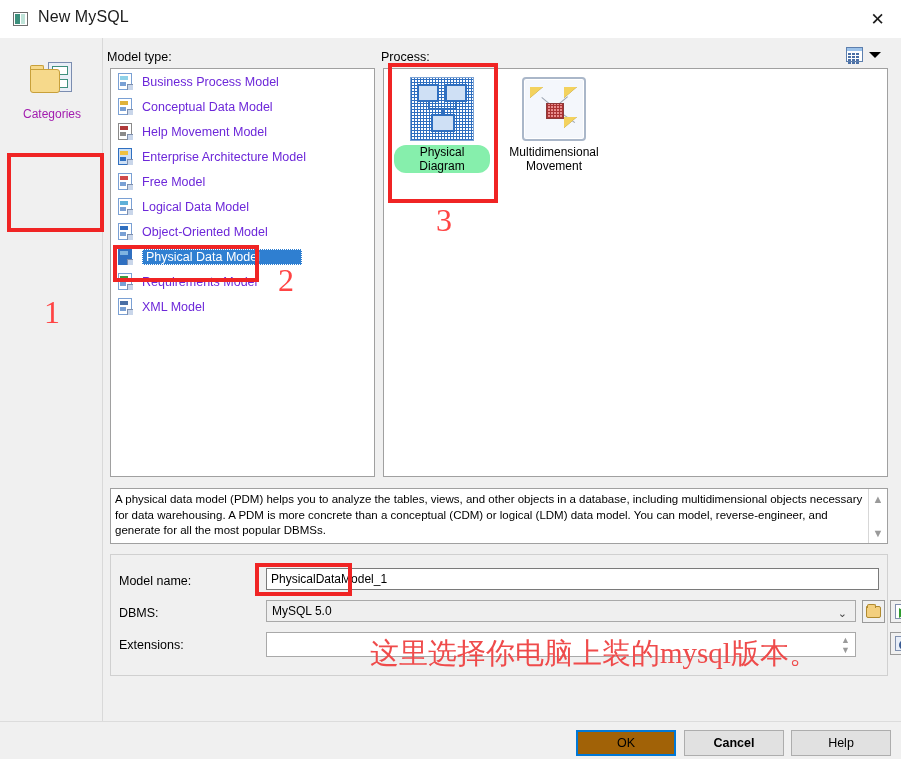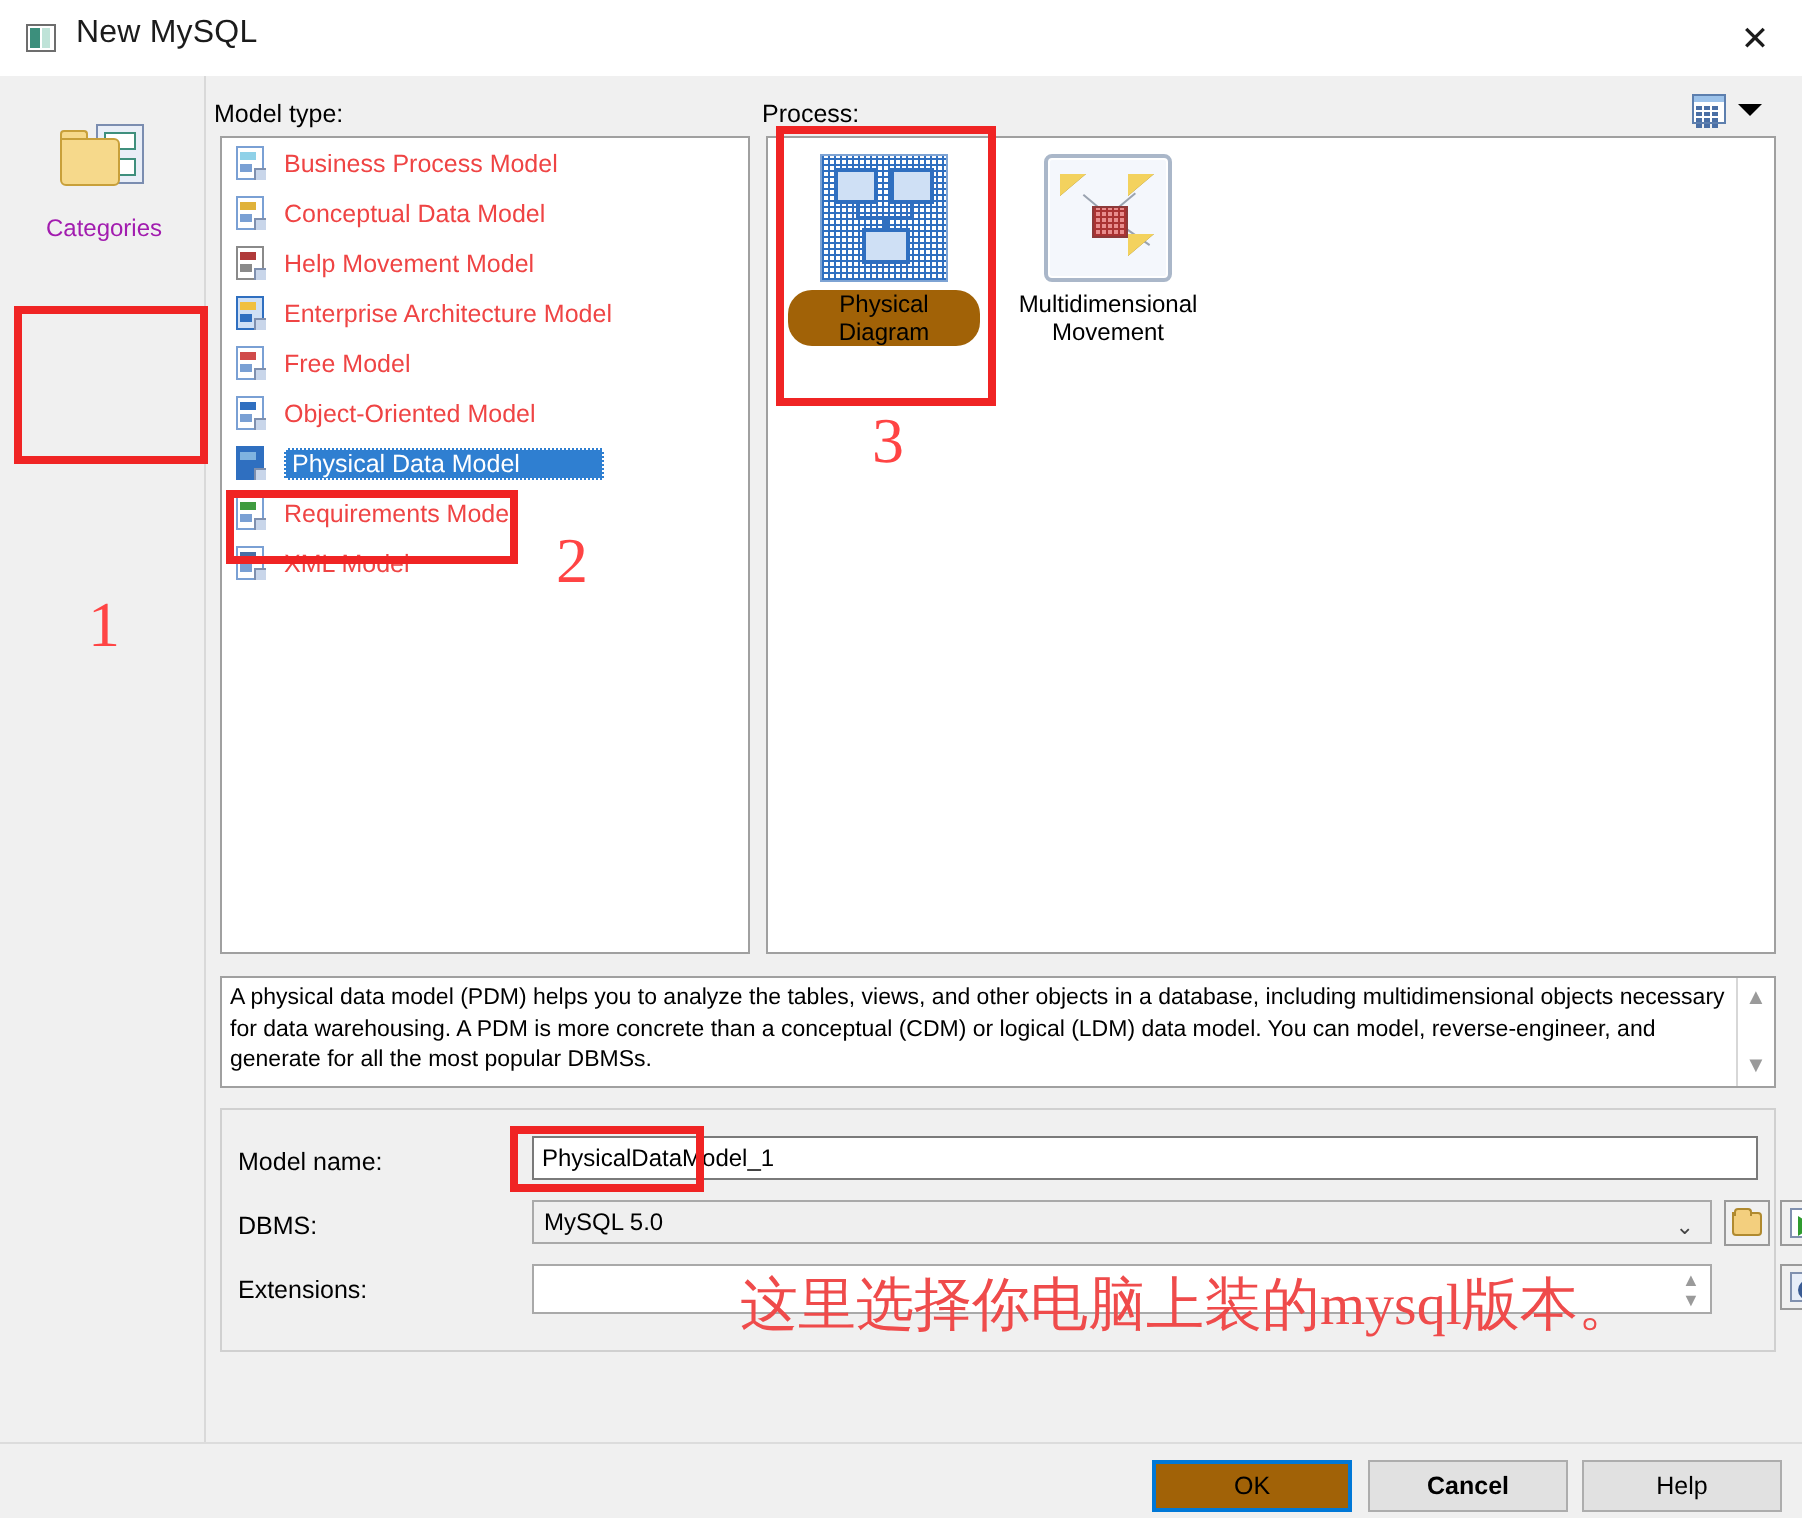--- a/index.html
+++ b/index.html
@@ -103,41 +103,41 @@
 
   
   #modeltype-list {
     position:absolute; left:110px; top:30px; width:265px; height:409px;
     background:#ffffff; border:1px solid #a0a0a0;
     overflow:hidden;
   }
   .mt-row {
     position:relative; height:25px; display:flex; align-items:center; padding-left:6px;
   }
-  .mt-row .mt-label { margin-left:8px; font-size:12.5px; color:#ef4444; white-space:nowrap; }
+  .mt-row .mt-label { margin-left:8px; font-size:12.5px; color:#6d28d9; white-space:nowrap; }
   .mt-row.selected .mt-label {
     background:#2f7fd1; color:#ffffff; padding:1px 42px 1px 4px;
     outline:1px dotted #ffffff; outline-offset:-1px;
   }
   .mt-ico { width:17px; height:18px; position:relative; flex:0 0 auto; }
   .mt-ico .doc { position:absolute; left:1px; top:0; width:14px; height:17px; background:#ffffff; border:1px solid #7e8fae; }
   .mt-ico .fold { position:absolute; right:1px; bottom:1px; width:6px; height:6px; background:#c9d6ea; border-left:1px solid #7e8fae; border-top:1px solid #7e8fae; }
   .mt-ico .g1, .mt-ico .g2, .mt-ico .g3 { position:absolute; }
 
   
   #diagram-panel {
     position:absolute; left:383px; top:30px; width:505px; height:409px;
     background:#ffffff; border:1px solid #a0a0a0;
   }
   .dg-item { position:absolute; width:96px; text-align:center; }
   #dg-physical { left:10px; top:8px; }
   #dg-multi    { left:122px; top:8px; }
   .dg-thumb { width:64px; height:64px; margin:0 auto 4px auto; position:relative; }
   .dg-caption { font-size:12px; line-height:14px; color:#000; }
-  .dg-caption.sel { background:#a16207; display:inline-block; padding:0 3px;border-radius:12px; }
+  .dg-caption.sel { background:#86efac; display:inline-block; padding:0 3px;border-radius:12px; }
 
   
   .pd-thumb { background:
       repeating-linear-gradient(0deg,#2f6fc0 0 1px, transparent 1px 3px),
       repeating-linear-gradient(90deg,#2f6fc0 0 1px, transparent 1px 3px),
       #ffffff;
       border:1px solid #7da3d4; }
   .pd-thumb .tb { position:absolute; background:#2f6fc0; }
   .pd-thumb .tw { position:absolute; background:#cfe0f5; border:2px solid #2f6fc0; }
 
@@ -337,20 +337,29 @@
           <span class="doc" style="background:#ffffff;border-color:#7aa0d4"></span>
           <span class="g1" style="left:3px;top:3px;width:8px;height:4px;background:#d04a4a;"></span>
           <span class="g2" style="left:3px;top:9px;width:6px;height:4px;background:#7aa0d4;"></span>
           <span class="fold"></span>
         </span>
         <span class="mt-label">Free Model</span>
       </div>
       <div class="mt-row">
         <span class="mt-ico">
           <span class="doc" style="background:#ffffff;border-color:#7aa0d4"></span>
+          <span class="g1" style="left:3px;top:3px;width:8px;height:4px;background:#5fb0d8;"></span>
+          <span class="g2" style="left:3px;top:9px;width:6px;height:4px;background:#7aa0d4;"></span>
+          <span class="fold"></span>
+        </span>
+        <span class="mt-label">Logical Data Model</span>
+      </div>
+      <div class="mt-row">
+        <span class="mt-ico">
+          <span class="doc" style="background:#ffffff;border-color:#7aa0d4"></span>
           <span class="g1" style="left:3px;top:3px;width:8px;height:4px;background:#2f6fc0;"></span>
           <span class="g2" style="left:3px;top:9px;width:6px;height:4px;background:#7aa0d4;"></span>
           <span class="fold"></span>
         </span>
         <span class="mt-label">Object-Oriented Model</span>
       </div>
       <div class="mt-row selected">
         <span class="mt-ico">
           <span class="doc" style="background:#2f6fc0;border-color:#2f6fc0"></span>
           <span class="g1" style="left:3px;top:3px;width:8px;height:4px;background:#7fb3e0;"></span>

